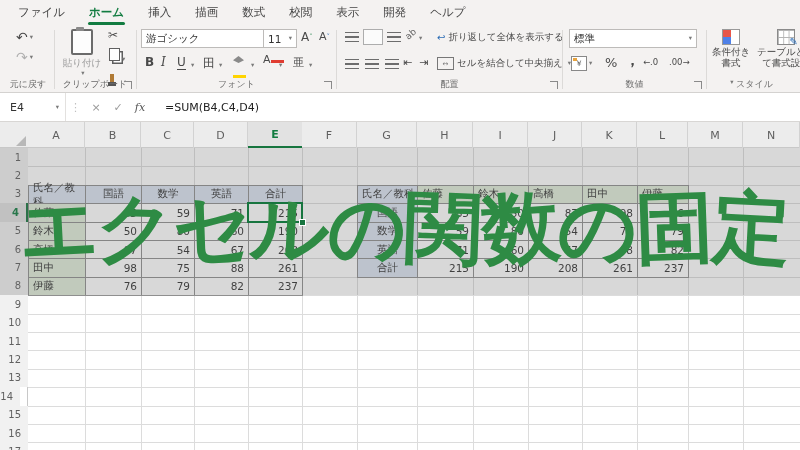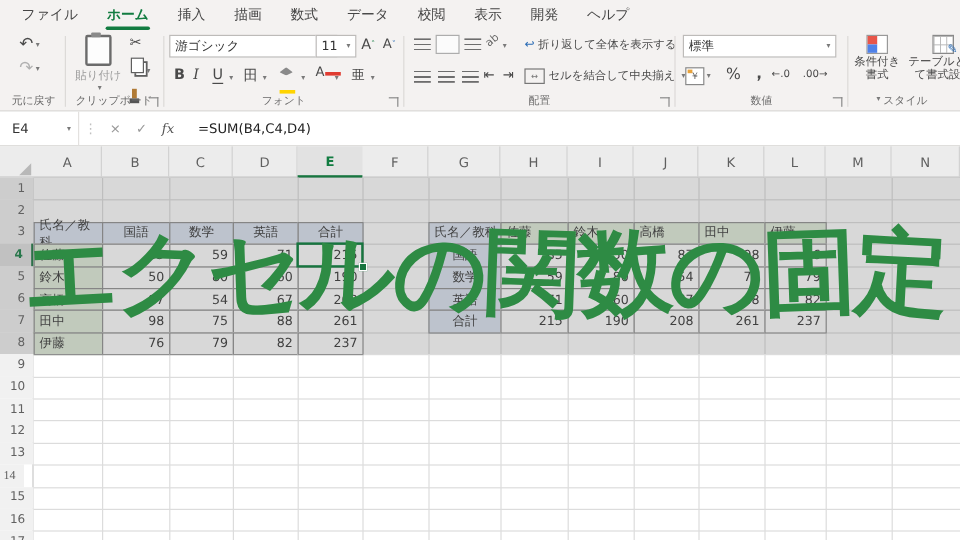--- a/index.html
+++ b/index.html
@@ -56,21 +56,20 @@
 <body>
 
 <div id="app">
 
   <div class="menubar">
     <div class="tab">ファイル</div>
     <div class="tab active">ホーム</div>
     <div class="tab">挿入</div>
     <div class="tab">描画</div>
     <div class="tab">数式</div>
-    <div class="tab">データ</div>
     <div class="tab">校閲</div>
     <div class="tab">表示</div>
     <div class="tab">開発</div>
     <div class="tab">ヘルプ</div>
   </div>
 
   <div class="ribbon">
 
     <div class="grp" style="left:4px;width:48px">
       <div class="rbtn" style="position:absolute;left:12px;top:4px;font-size:14px">↶<span class="chev">▾</span></div>
@@ -223,21 +222,21 @@
       <div style="position: absolute; left: 0px; top: 203.2px; width: 28px; height: 18.4px; display: flex; align-items: center; justify-content: flex-end; padding-right: 7px; box-sizing: border-box; font-size: 10px; background: rgb(224, 224, 224); color: rgb(18, 124, 65); font-weight: bold; border-right: 2px solid rgb(23, 117, 63);">4</div>
       <div style="position: absolute; left: 0px; top: 221.6px; width: 28px; height: 18.4px; display: flex; align-items: center; justify-content: flex-end; padding-right: 7px; box-sizing: border-box; font-size: 10px; background: rgb(241, 241, 241); color: rgb(97, 97, 97);">5</div>
       <div style="position: absolute; left: 0px; top: 240px; width: 28px; height: 18.4px; display: flex; align-items: center; justify-content: flex-end; padding-right: 7px; box-sizing: border-box; font-size: 10px; background: rgb(241, 241, 241); color: rgb(97, 97, 97);">6</div>
       <div style="position: absolute; left: 0px; top: 258.4px; width: 28px; height: 18.4px; display: flex; align-items: center; justify-content: flex-end; padding-right: 7px; box-sizing: border-box; font-size: 10px; background: rgb(241, 241, 241); color: rgb(97, 97, 97);">7</div>
       <div style="position: absolute; left: 0px; top: 276.8px; width: 28px; height: 18.4px; display: flex; align-items: center; justify-content: flex-end; padding-right: 7px; box-sizing: border-box; font-size: 10px; background: rgb(241, 241, 241); color: rgb(97, 97, 97);">8</div>
       <div style="position: absolute; left: 0px; top: 295.2px; width: 28px; height: 18.4px; display: flex; align-items: center; justify-content: flex-end; padding-right: 7px; box-sizing: border-box; font-size: 10px; background: rgb(241, 241, 241); color: rgb(97, 97, 97);">9</div>
       <div style="position: absolute; left: 0px; top: 313.6px; width: 28px; height: 18.4px; display: flex; align-items: center; justify-content: flex-end; padding-right: 7px; box-sizing: border-box; font-size: 10px; background: rgb(241, 241, 241); color: rgb(97, 97, 97);">10</div>
       <div style="position: absolute; left: 0px; top: 332px; width: 28px; height: 18.4px; display: flex; align-items: center; justify-content: flex-end; padding-right: 7px; box-sizing: border-box; font-size: 10px; background: rgb(241, 241, 241); color: rgb(97, 97, 97);">11</div>
       <div style="position: absolute; left: 0px; top: 350.4px; width: 28px; height: 18.4px; display: flex; align-items: center; justify-content: flex-end; padding-right: 7px; box-sizing: border-box; font-size: 10px; background: rgb(241, 241, 241); color: rgb(97, 97, 97);">12</div>
       <div style="position: absolute; left: 0px; top: 368.8px; width: 28px; height: 18.4px; display: flex; align-items: center; justify-content: flex-end; padding-right: 7px; box-sizing: border-box; font-size: 10px; background: rgb(241, 241, 241); color: rgb(97, 97, 97);">13</div>
-      <div style="position: absolute; left: 0px; top: 387.2px; width: 20px; height: 18.4px; display: flex; align-items: center; justify-content: flex-end; padding-right: 7px; box-sizing: border-box; font-size: 10px; background: rgb(241, 241, 241); color: rgb(97, 97, 97); font-family: Liberation Serif, serif;">14</div>
+      <div style="position: absolute; left: 0px; top: 387.2px; width: 20px; height: 18.4px; display: flex; align-items: center; justify-content: flex-end; padding-right: 7px; box-sizing: border-box; font-size: 10px; background: rgb(241, 241, 241); color: rgb(97, 97, 97);">14</div>
       <div style="position: absolute; left: 0px; top: 405.6px; width: 28px; height: 18.4px; display: flex; align-items: center; justify-content: flex-end; padding-right: 7px; box-sizing: border-box; font-size: 10px; background: rgb(241, 241, 241); color: rgb(97, 97, 97); text-align: center;">15</div>
       <div style="position: absolute; left: 0px; top: 424px; width: 28px; height: 18.4px; display: flex; align-items: center; justify-content: flex-end; padding-right: 7px; box-sizing: border-box; font-size: 10px; background: rgb(241, 241, 241); color: rgb(97, 97, 97);">16</div>
       <div style="position: absolute; left: 0px; top: 442.4px; width: 28px; height: 18.4px; display: flex; align-items: center; justify-content: flex-end; padding-right: 7px; box-sizing: border-box; font-size: 10px; background: rgb(241, 241, 241); color: rgb(97, 97, 97);">17</div>
       <div style="position: absolute; left: 85px; top: 148px; width: 1px; height: 302px; background: rgb(220, 220, 220);"></div>
       <div style="position: absolute; left: 141px; top: 148px; width: 1px; height: 302px; background: rgb(220, 220, 220);"></div>
       <div style="position: absolute; left: 194px; top: 148px; width: 1px; height: 302px; background: rgb(220, 220, 220);"></div>
       <div style="position: absolute; left: 248px; top: 148px; width: 1px; height: 302px; background: rgb(220, 220, 220);"></div>
       <div style="position: absolute; left: 302px; top: 148px; width: 1px; height: 302px; background: rgb(220, 220, 220);"></div>
       <div style="position: absolute; left: 357px; top: 148px; width: 1px; height: 302px; background: rgb(220, 220, 220);"></div>
       <div style="position: absolute; left: 417px; top: 148px; width: 1px; height: 302px; background: rgb(220, 220, 220);"></div>

